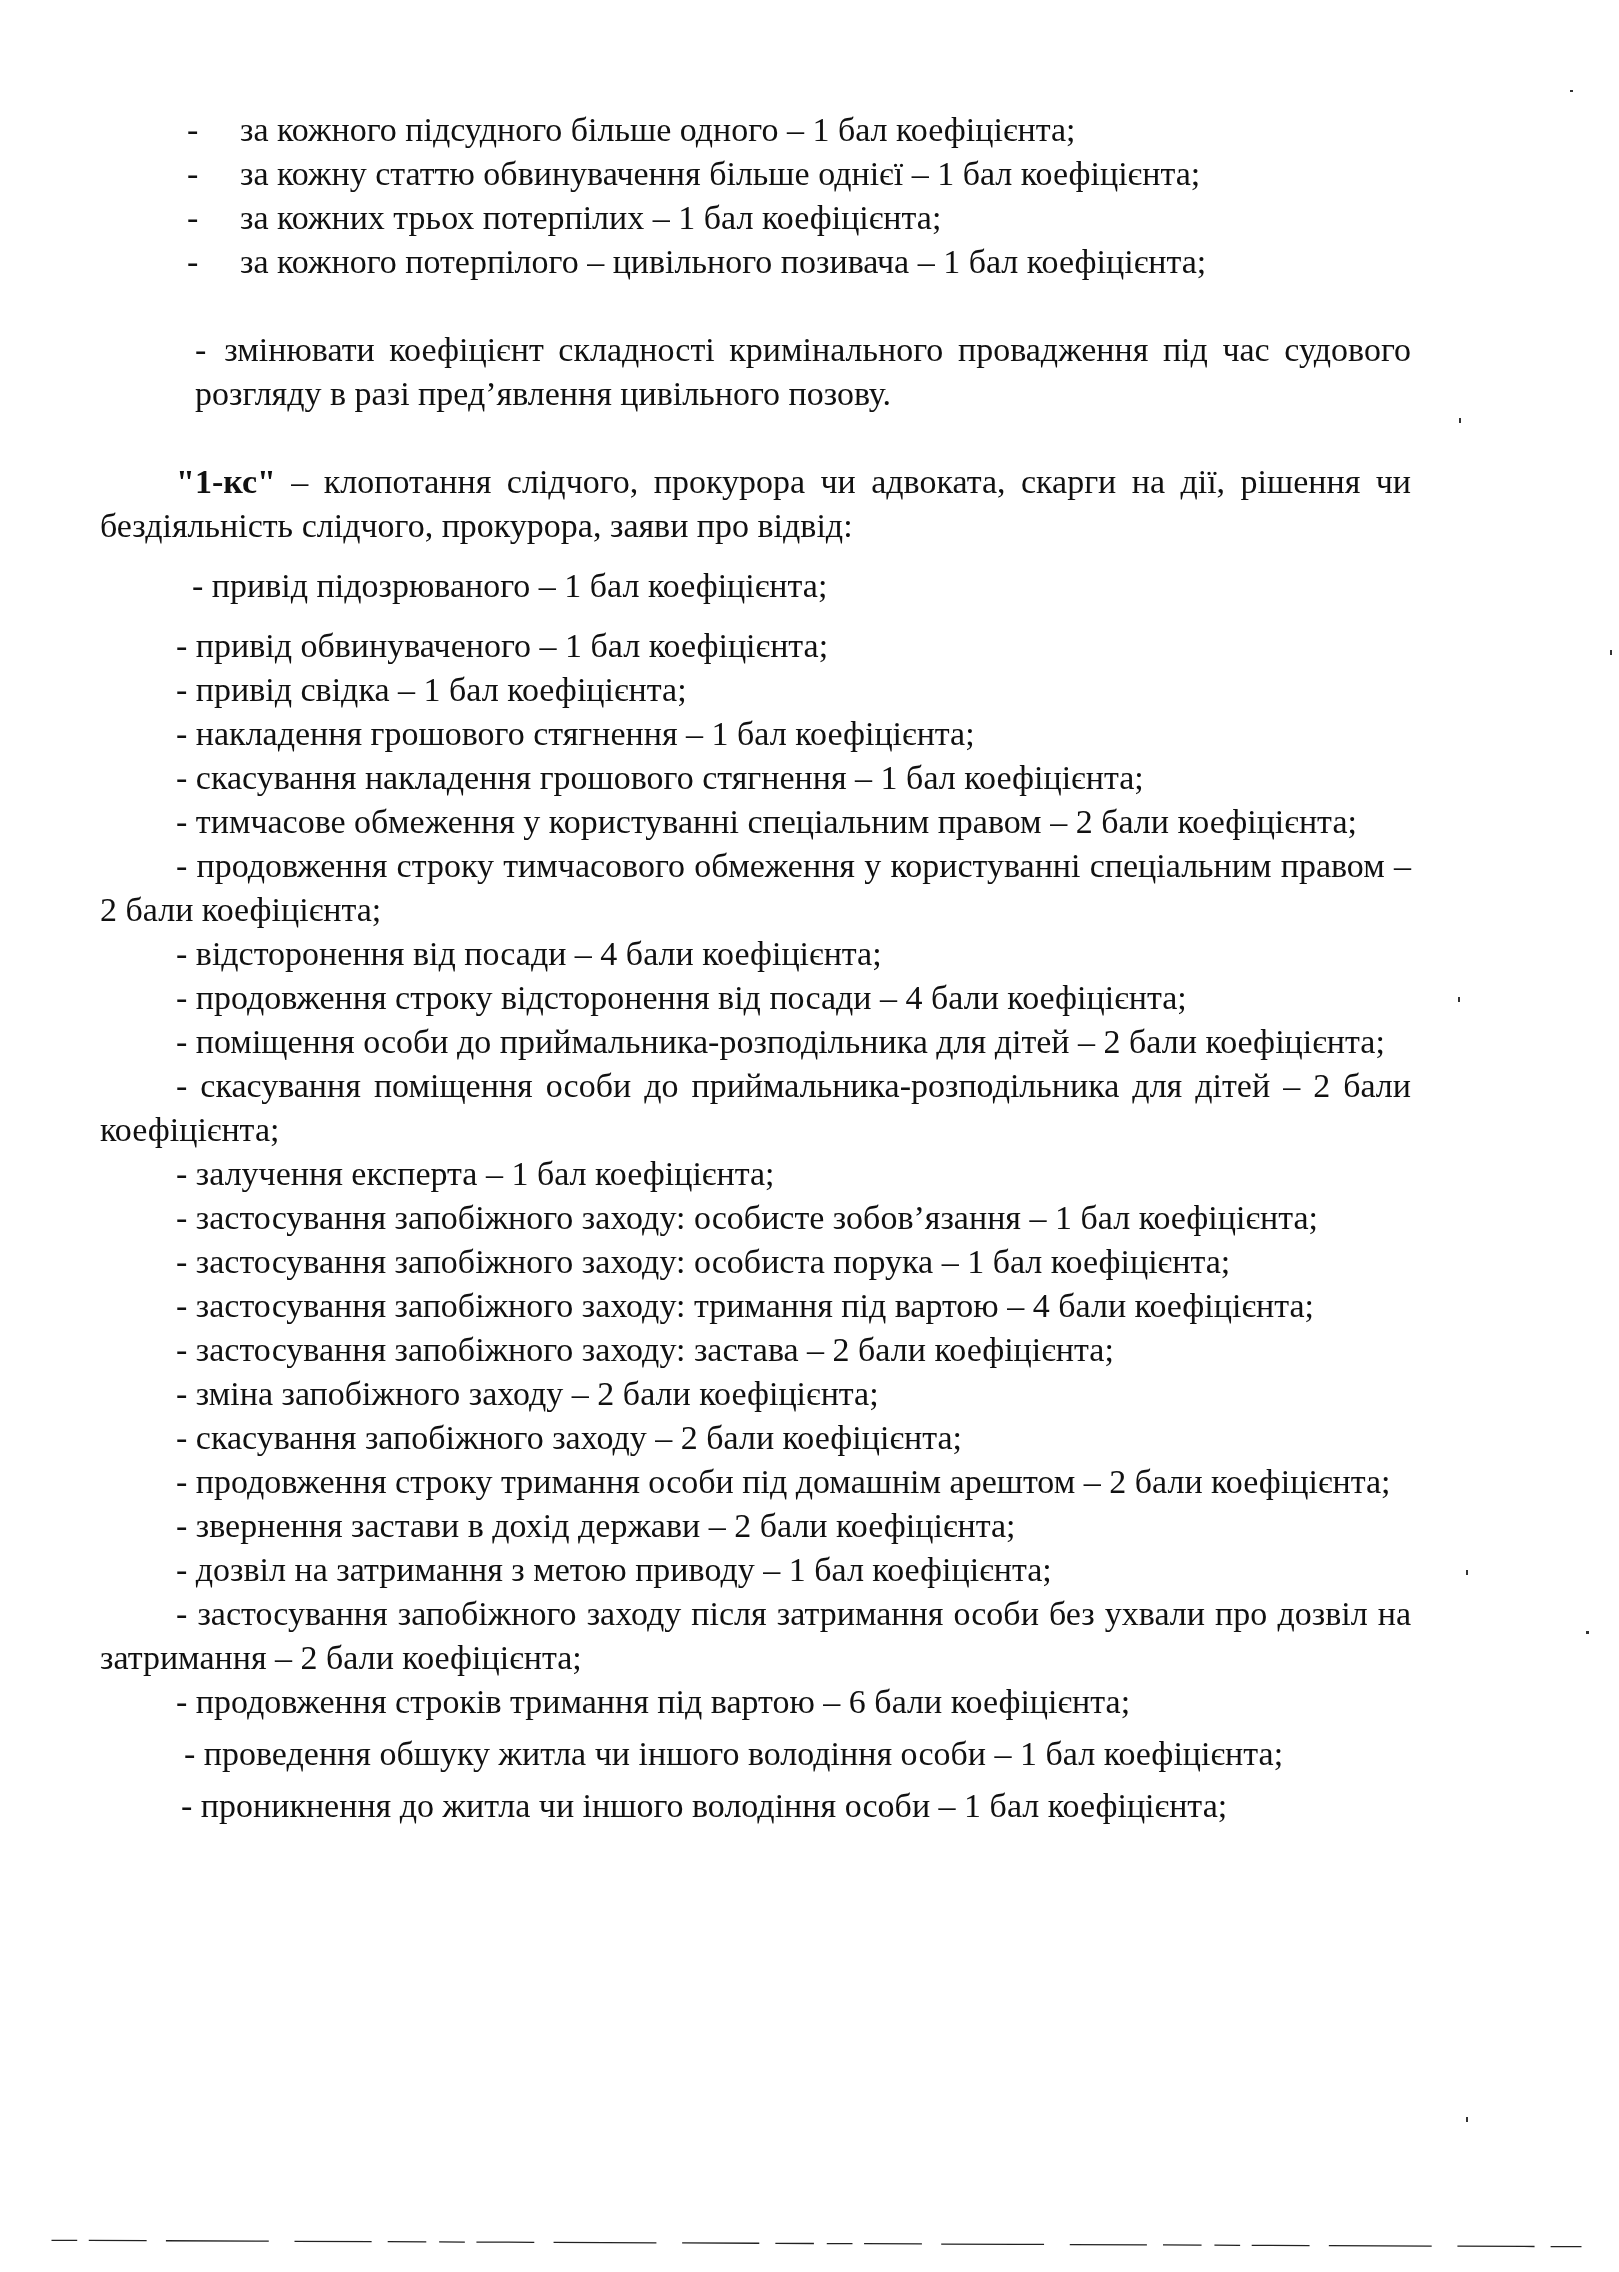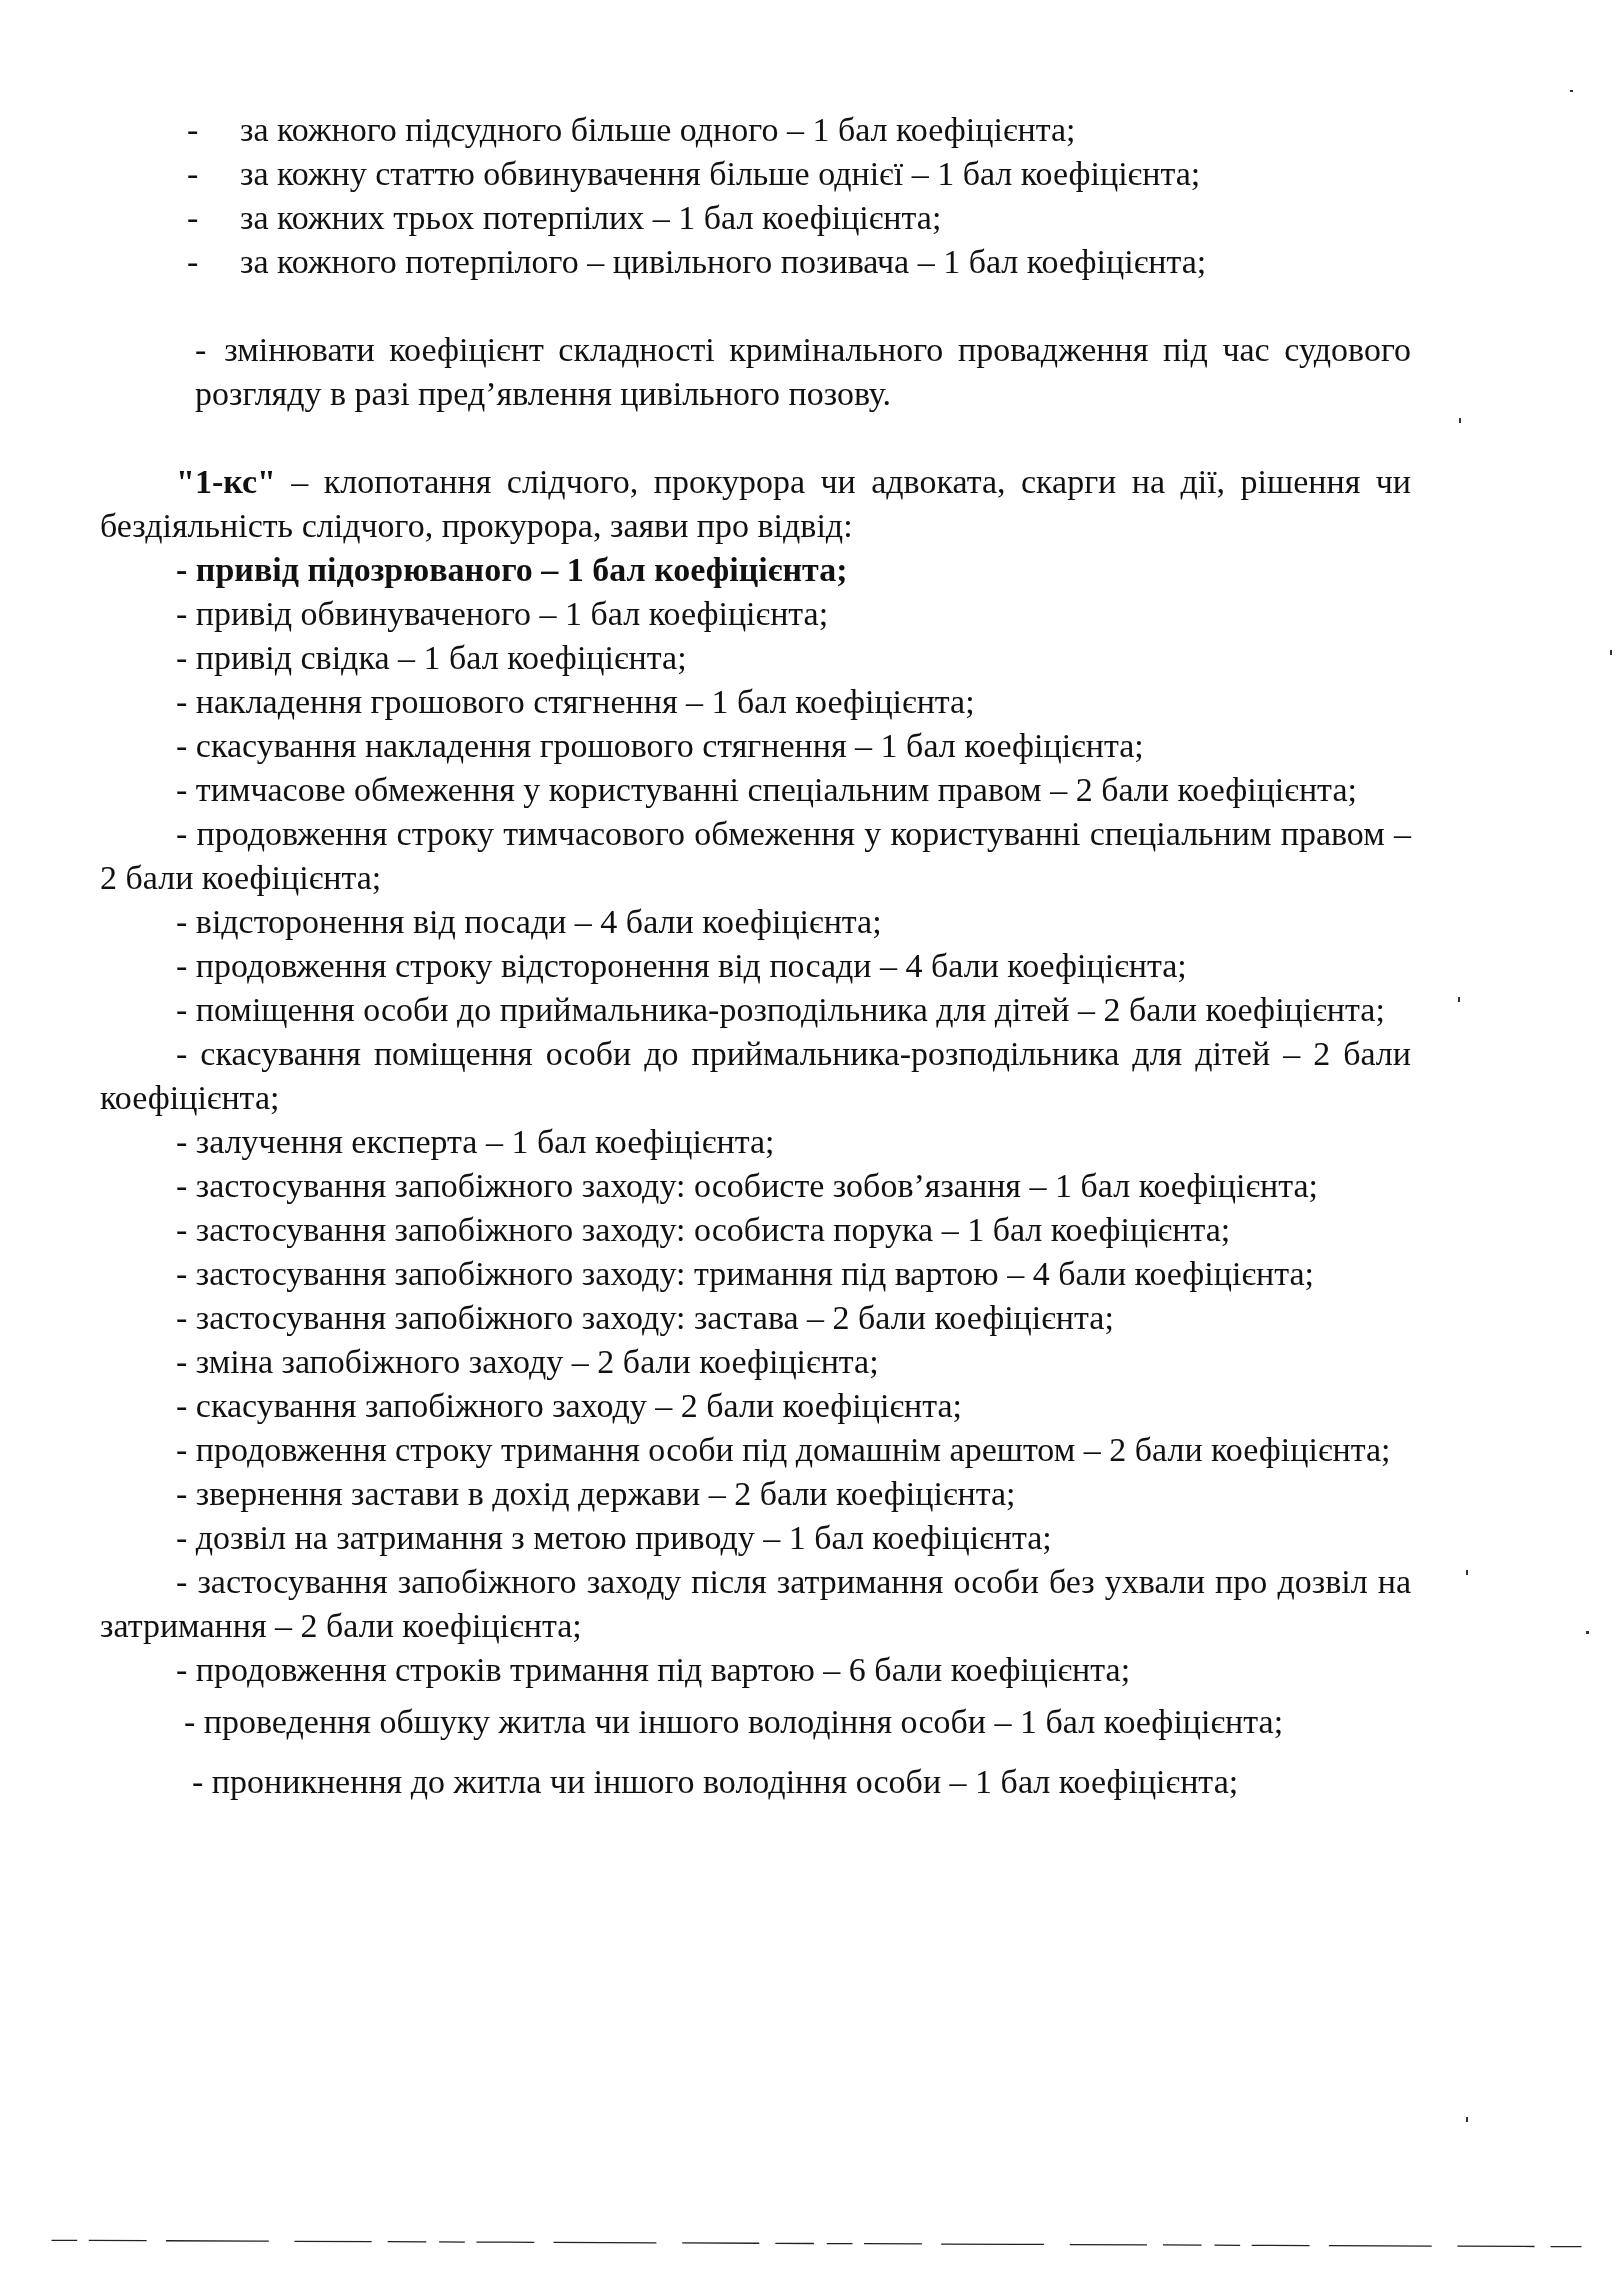--- a/index.html
+++ b/index.html
@@ -41,21 +41,21 @@
 
     <div class="change-item">
       <span class="dash">-</span><span>змінювати коефіцієнт складності кримінального провадження під час судового розгляду в разі пред’явлення цивільного позову.</span>
     </div>
 
     <div class="gap"></div>
 
     <p class="para" style="margin:0;"><b>"1-кс"</b><span> – клопотання слідчого, прокурора чи адвоката, скарги на дії, рішення чи бездіяльність слідчого, прокурора, заяви про відвід:</span></p>
 
     <div id="items">
-      <p class="item" style="margin:0;font-weight:bold;">- привід підозрюваного – 1 бал коефіцієнта;</p>
+      <p class="item" style="margin:16px;">- привід підозрюваного – 1 бал коефіцієнта;</p>
       <p class="item" style="margin:0;">- привід обвинуваченого – 1 бал коефіцієнта;</p>
       <p class="item" style="margin:0;">- привід свідка – 1 бал коефіцієнта;</p>
       <p class="item" style="margin:0;">- накладення грошового стягнення – 1 бал коефіцієнта;</p>
       <p class="item" style="margin:0;">- скасування накладення грошового стягнення – 1 бал коефіцієнта;</p>
       <p class="item" style="margin:0;">- тимчасове обмеження у користуванні спеціальним правом – 2 бали коефіцієнта;</p>
       <p class="item" style="margin:0;">- продовження строку тимчасового обмеження у користуванні спеціальним правом – 2 бали коефіцієнта;</p>
       <p class="item" style="margin:0;">- відсторонення від посади – 4 бали коефіцієнта;</p>
       <p class="item" style="margin:0;">- продовження строку відсторонення від посади – 4 бали коефіцієнта;</p>
       <p class="item" style="margin:0;">- поміщення особи до приймальника-розподільника для дітей – 2 бали коефіцієнта;</p>
       <p class="item" style="margin:0;">- скасування поміщення особи до приймальника-розподільника для дітей – 2 бали коефіцієнта;</p>
@@ -65,21 +65,21 @@
       <p class="item" style="margin:0;">- застосування запобіжного заходу: тримання під вартою – 4 бали коефіцієнта;</p>
       <p class="item" style="margin:0;">- застосування запобіжного заходу: застава – 2 бали коефіцієнта;</p>
       <p class="item" style="margin:0;">- зміна запобіжного заходу – 2 бали коефіцієнта;</p>
       <p class="item" style="margin:0;">- скасування запобіжного заходу – 2 бали коефіцієнта;</p>
       <p class="item" style="margin:0;">- продовження строку тримання особи під домашнім арештом – 2 бали коефіцієнта;</p>
       <p class="item" style="margin:0;">- звернення застави в дохід держави – 2 бали коефіцієнта;</p>
       <p class="item" style="margin:0;">- дозвіл на затримання з метою приводу – 1 бал коефіцієнта;</p>
       <p class="item" style="margin:0;">- застосування запобіжного заходу після затримання особи без ухвали про дозвіл на затримання – 2 бали коефіцієнта;</p>
       <p class="item" style="margin:0;">- продовження строків тримання під вартою – 6 бали коефіцієнта;</p>
       <p class="item" style="margin:8px;">- проведення обшуку житла чи іншого володіння особи – 1 бал коефіцієнта;</p>
-      <p class="item" style="margin:16px;font-family:Liberation Serif, serif;">- проникнення до житла чи іншого володіння особи – 1 бал коефіцієнта;</p>
+      <p class="item" style="margin:5px;font-family:Liberation Serif, serif;">- проникнення до житла чи іншого володіння особи – 1 бал коефіцієнта;</p>
     </div>
   </div>
 
   <div class="stray" style="left:1570px;top:90px;width:2.6px;height:1.9px;"></div>
   <div class="stray" style="left:1459px;top:418px;width:1.9px;height:5.1px;"></div>
   <div class="stray" style="left:1610px;top:650px;width:1.9px;height:5.1px;"></div>
   <div class="stray" style="left:1458px;top:997px;width:1.9px;height:5.1px;"></div>
   <div class="stray" style="left:1466px;top:1570px;width:1.9px;height:5.1px;"></div>
   <div class="stray" style="left:1586px;top:1631px;width:3.2px;height:2.6px;"></div>
   <div class="stray" style="left:1466px;top:2117px;width:1.9px;height:5.1px;"></div>

